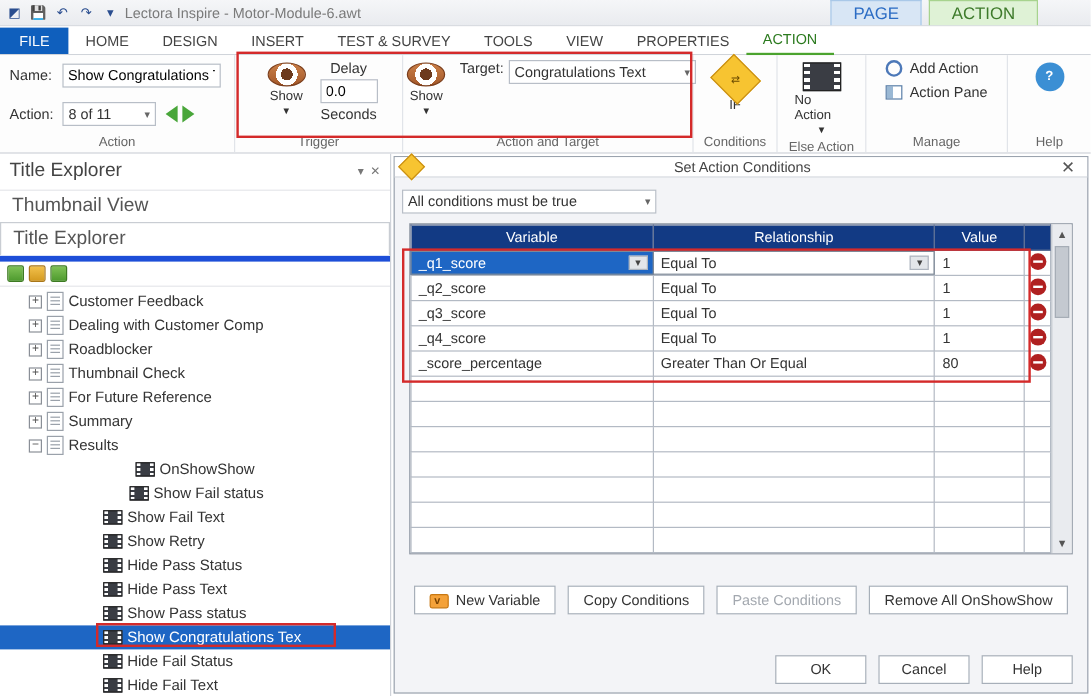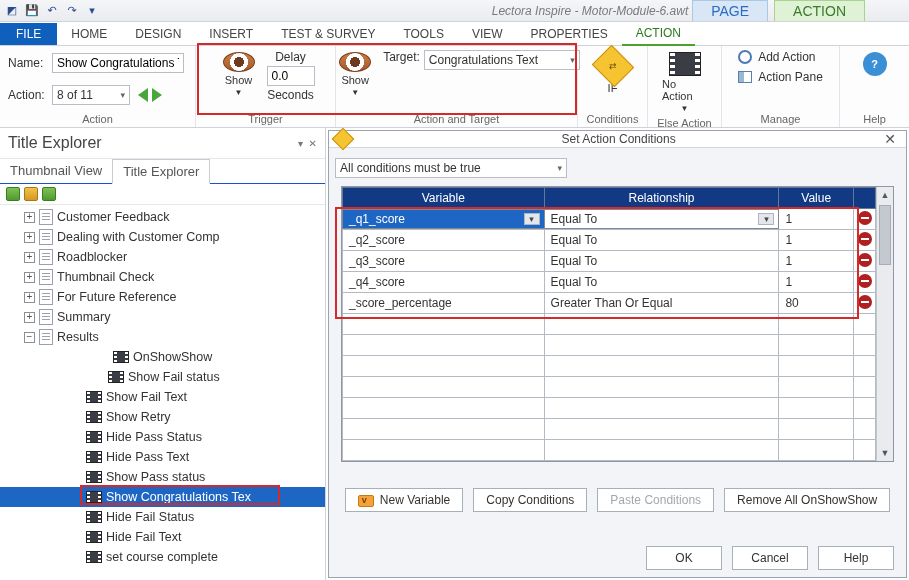--- a/index.html
+++ b/index.html
@@ -1,21 +1,21 @@
 <!DOCTYPE html>
 <html><head>
 <meta charset="utf-8">
 <style>
 * { box-sizing: border-box; margin: 0; padding: 0; font-family: "Segoe UI", Tahoma, sans-serif; }
 body { background: #fff; font-size: 12px; width: 909px; height: 580px; overflow: hidden; color: #333; }
 
 
 .titlebar { height: 22px; background: linear-gradient(#f5f6f8,#e9ebef); display: flex; align-items: center; padding: 0 4px; gap: 4px; border-bottom: 1px solid #d0d4da; }
 .qat-btn { width: 16px; height: 16px; display: inline-flex; align-items: center; justify-content: center; color: #2a4d8f; font-size: 11px; }
-.titlebar .title { flex: 1; text-align: right; color: #7a7a7a; font-size: 12px; font-style: italic; }
+.titlebar .title { flex: 1; text-align: left; color: #7a7a7a; font-size: 12px; }
 .ctx-tabs { display: flex; gap: 6px; margin-right: 40px; }
 .ctx-tab { padding: 2px 18px; font-size: 14px; color: #2b6cc4; background: #d8e6f5; border: 1px solid #a9c8e8; border-bottom: none; }
 .ctx-tab.action { background: #dff2d6; color: #3d7a2a; border-color: #a7d38e; }
 
 
 .ribbon-tabs { height: 24px; display: flex; align-items: center; border-bottom: 1px solid #d0d4da; background: #fff; }
 .ribbon-tab { padding: 4px 14px; font-size: 12px; color: #444; cursor: default; }
 .ribbon-tab.file { background: #0f5fbd; color: #fff; padding: 4px 16px; }
 .ribbon-tab.active { color: #2b7a1e; border-bottom: 2px solid #4ba32e; }
 
@@ -39,39 +39,39 @@
 .icon-film { width:32px; height:24px; background:#3a3d44; border:1px solid #222; position:relative; }
 .icon-film::before,.icon-film::after{content:"";position:absolute;top:0;bottom:0;width:5px;background:repeating-linear-gradient(#fff 0 3px,#3a3d44 3px 6px);} .icon-film::before{left:0}.icon-film::after{right:0}
 .icon-gear{width:14px;height:14px;border:2px solid #4c78b8;border-radius:50%;display:inline-block;position:relative}
 .icon-pane{width:14px;height:12px;border:1px solid #5a7fa8;display:inline-block;background:linear-gradient(90deg,#9ab8d4 40%,#fff 40%)}
 .red-box { position:absolute; border:2px solid #d42a2a; pointer-events:none; }
 
 
 .main { display:flex; height: calc(580px - 22px - 24px - 82px); }
 .explorer { width: 326px; border-right:1px solid #cfd3d9; display:flex; flex-direction:column; background:#fff; }
 .explorer .hdr { padding:6px 8px; font-size:16px; color:#444; display:flex; justify-content:space-between; align-items:center; border-bottom:1px solid #e5e7ea; }
-.explorer .tabs { display:flex; border-bottom:1px solid #1d4ed8; font-size:13px; }
+.explorer .tabs { display:flex; border-bottom:6px solid #1d4ed8; font-size:16px;flex-direction:column; }
 .explorer .tabs .etab { padding:4px 10px; color:#555; }
 .explorer .tabs .etab.active { border:1px solid #c9cdd3; border-bottom:1px solid #fff; background:#fff; margin-bottom:-1px; }
 .explorer .toolbar { padding:3px 6px; display:flex; gap:4px; border-bottom:1px solid #e5e7ea; }
 .db-ic{width:14px;height:14px; background:linear-gradient(#7fc256,#4e9a2e); border-radius:2px; border:1px solid #3d7a22;}
 .tree { flex:1; overflow:auto; font-size:12.5px; padding:2px 0; position:relative; }
 .tree-row { display:flex; align-items:center; height:20px; padding-left:6px; gap:4px; white-space:nowrap; }
 .tw { width:11px; height:11px; border:1px solid #8a8f97; display:inline-flex; align-items:center; justify-content:center; font-size:10px; line-height:1; color:#555; background:#fff; }
 .pg-ic{width:14px;height:16px;border:1px solid #9aa1aa;background:#fff;position:relative;} .pg-ic::after{content:"";position:absolute;left:2px;top:3px;width:8px;height:1px;background:#9aa1aa;box-shadow:0 3px 0 #9aa1aa,0 6px 0 #9aa1aa;}
 .act-ic{width:16px;height:12px;background:#3a3d44;position:relative;border:1px solid #222;} .act-ic::before,.act-ic::after{content:"";position:absolute;top:0;bottom:0;width:3px;background:repeating-linear-gradient(#fff 0 2px,#3a3d44 2px 4px);} .act-ic::before{left:0}.act-ic::after{right:0}
 .tree-row.sel { background:#1e66c4; color:#fff; }
 .tree .redsel { position:absolute; border:2px solid #d42a2a; }
 
 
 .dlg { flex:1; border:1px solid #9ba3ae; background:#f3f4f7; display:flex; flex-direction:column; margin:2px; }
 .dlg-title { height:22px; background:#fff; border-bottom:1px solid #d4d8de; display:flex; align-items:center; padding:0 6px; }
 .dlg-title .t { flex:1; text-align:center; font-size:12px; color:#444; }
 .dlg-title .x { font-size:14px; color:#555; padding:0 4px; }
-.cond-select { margin:10px 0 8px 6px; width:232px; }
+.cond-select { margin:10px 0 8px 6px; width:212px; }
 .grid-wrap { margin:0 6px; border:1px solid #8e97a3; background:#fff; display:flex; }
 .grid-tbl { flex:1; border-collapse:collapse; font-size:12px; }
 .grid-tbl th { background:#123a84; color:#fff; font-weight:normal; padding:3px 6px; border:1px solid #657697; text-align:center; }
 .grid-tbl td { border:1px solid #b3bac4; padding:0; height:21px; }
 .cell { padding:2px 6px; height:100%; display:flex; align-items:center; }
 .cell.combo-cell { position:relative; border:1px solid #7e8997; margin:-1px; }
 .cell.combo-cell::after{content:"▾";position:absolute;right:4px;font-size:9px;color:#444;background:#e3e6ea;border:1px solid #aeb5bf;width:14px;text-align:center}
 .cell.sel { background:#1e66c4; color:#fff; }
 .del-col{width:22px;text-align:center;}
 .del-btn{width:14px;height:14px;border-radius:50%;background:#b02020;display:inline-block;position:relative}

